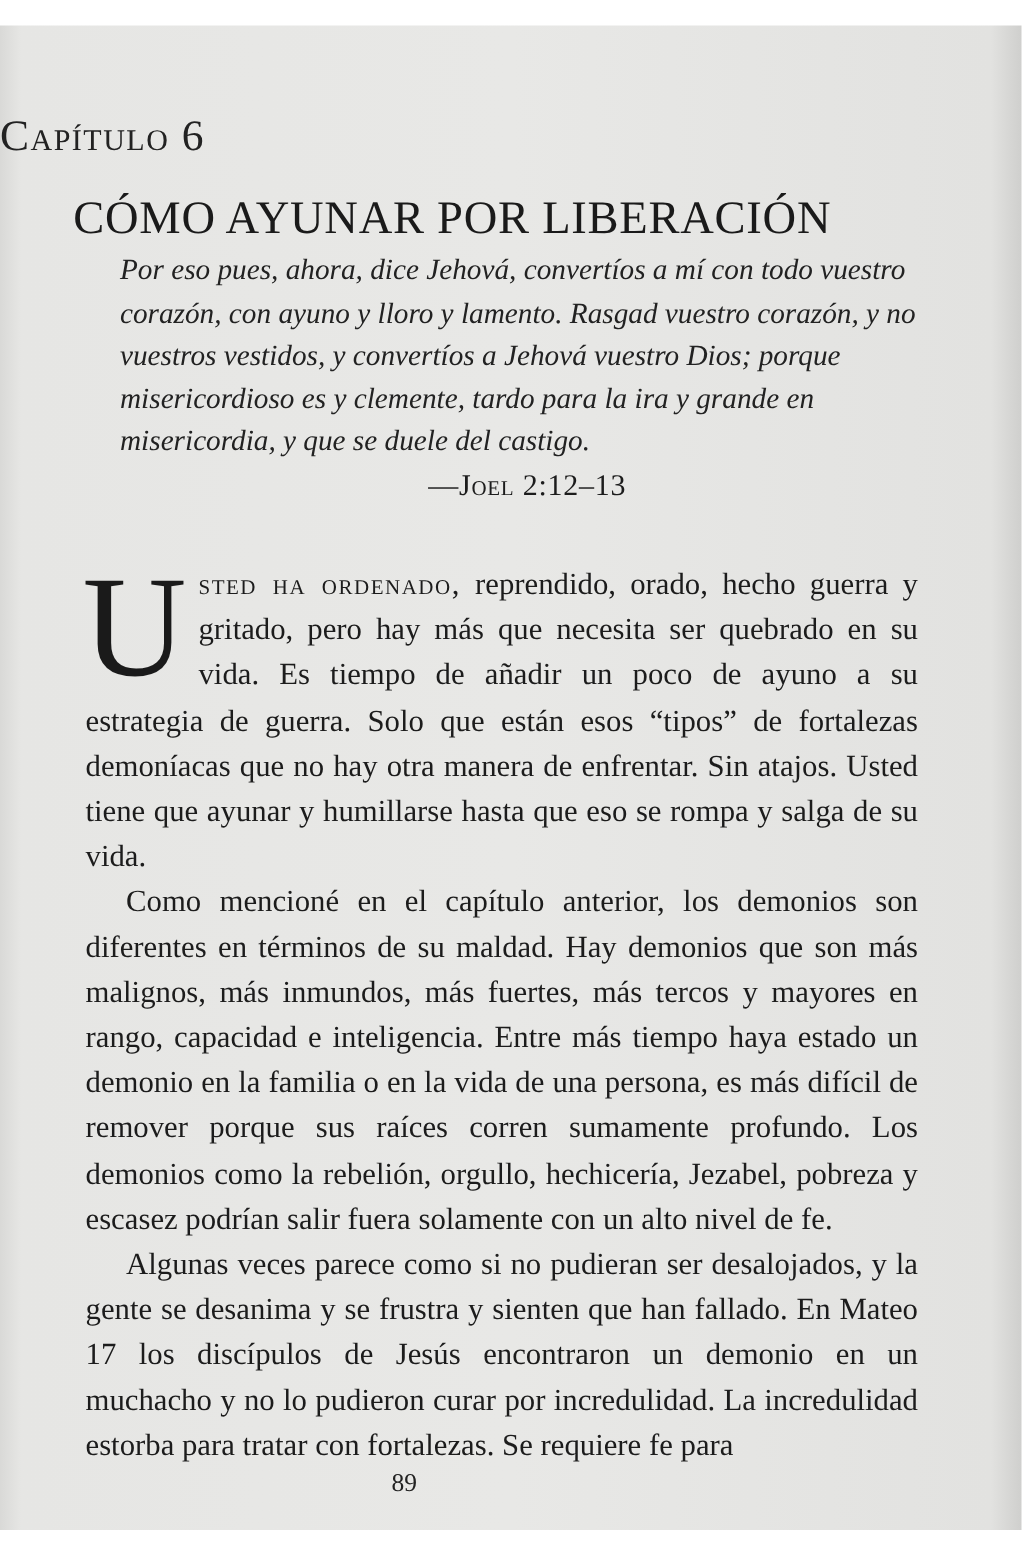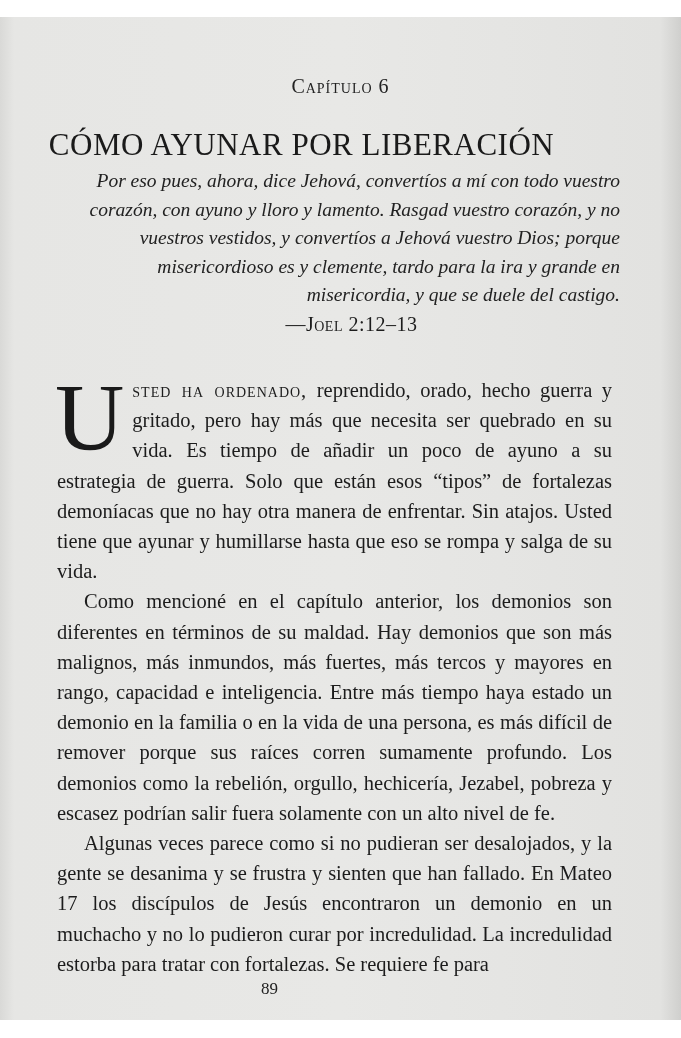--- a/index.html
+++ b/index.html
@@ -21,43 +21,43 @@
       height: 1003px;
       background: linear-gradient(90deg, #d9d9d7 0px, #e6e6e4 14px, #e8e8e6 50%, #e2e2e0 97%, #cfcfcd 100%);
       color: #1c1c1c;
       font-family: "Liberation Serif", "DejaVu Serif", serif;
     }
     .chapter-label {
       position: absolute;
       top: 58px;
       left: 0;
       width: 681px;
-      text-align: center;
-      font-size: 20px;
+      text-align: left;
+      font-size: 29px;
       letter-spacing: 1px;
       font-variant: small-caps;
       color: #222;
     }
     .chapter-title {
       position: absolute;
       top: 90px;
       left: 0;
       width: 603px;
       text-align: center;
       font-size: 31px;
       letter-spacing: 0.5px;
       color: #1a1a1a;
       margin-top: 20px;
     }
     .epigraph {
       position: absolute;
       top: 150px;
       left: 80px;
       width: 540px;
-      text-align: right;
+      text-align: left;
       font-style: italic;
       font-size: 19.5px;
       line-height: 28.5px;
       color: #222;
     }
     .epigraph-ref {
       position: absolute;
       top: 296px;
       left: 0;
       width: 681px;

